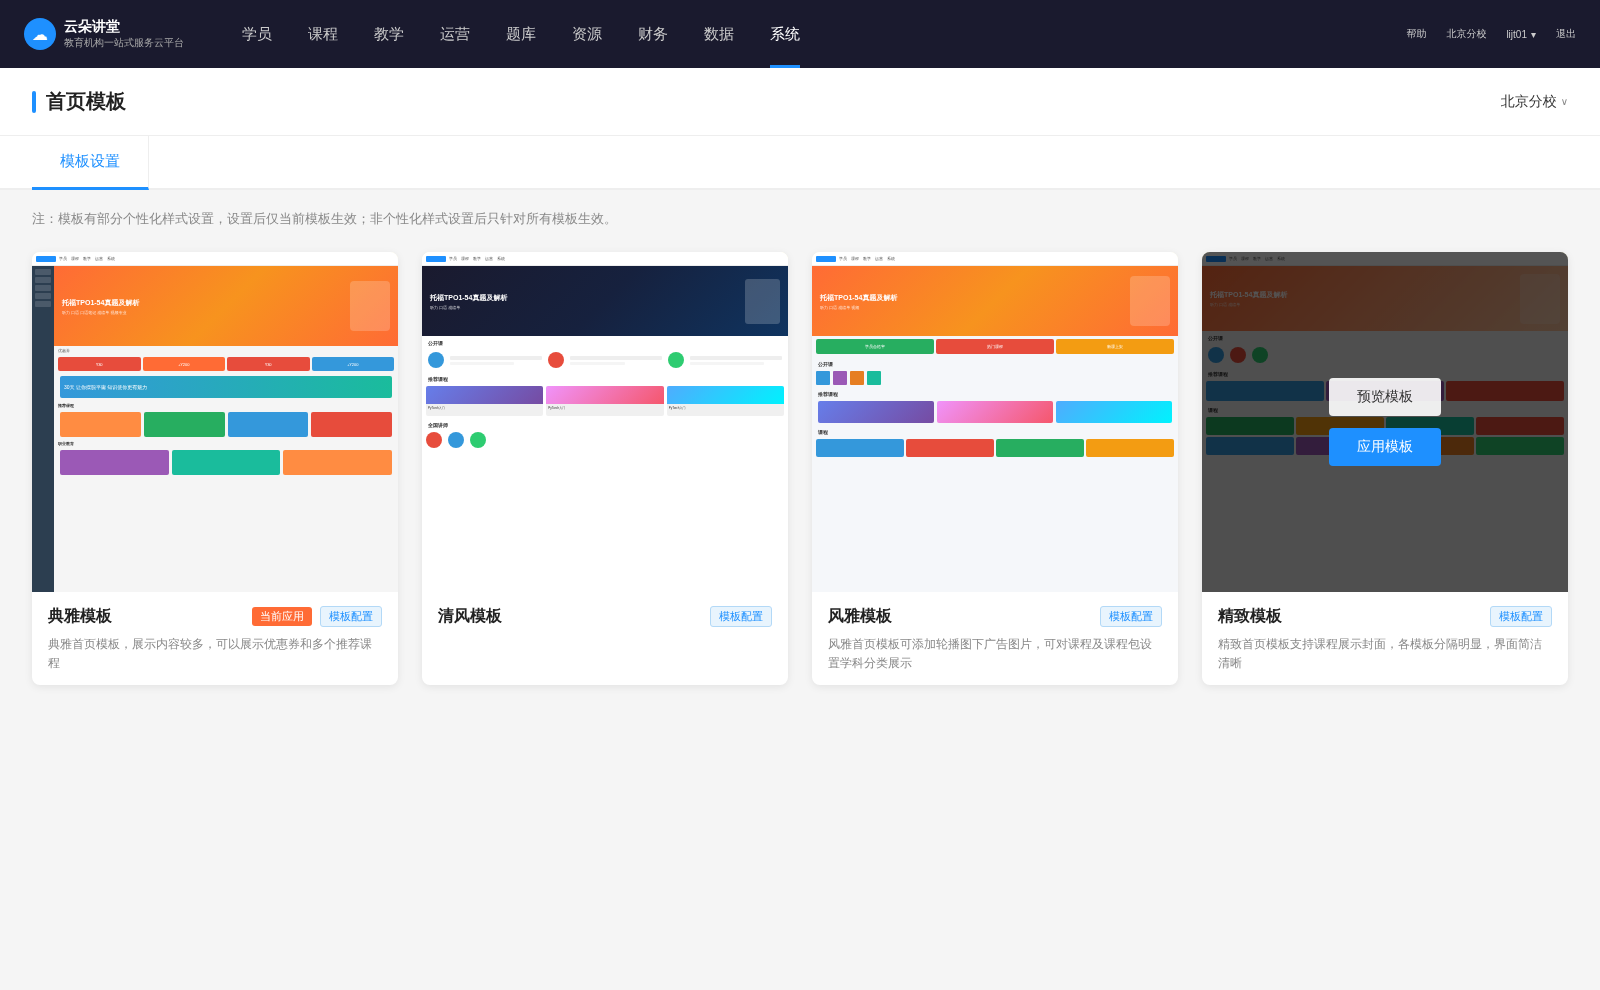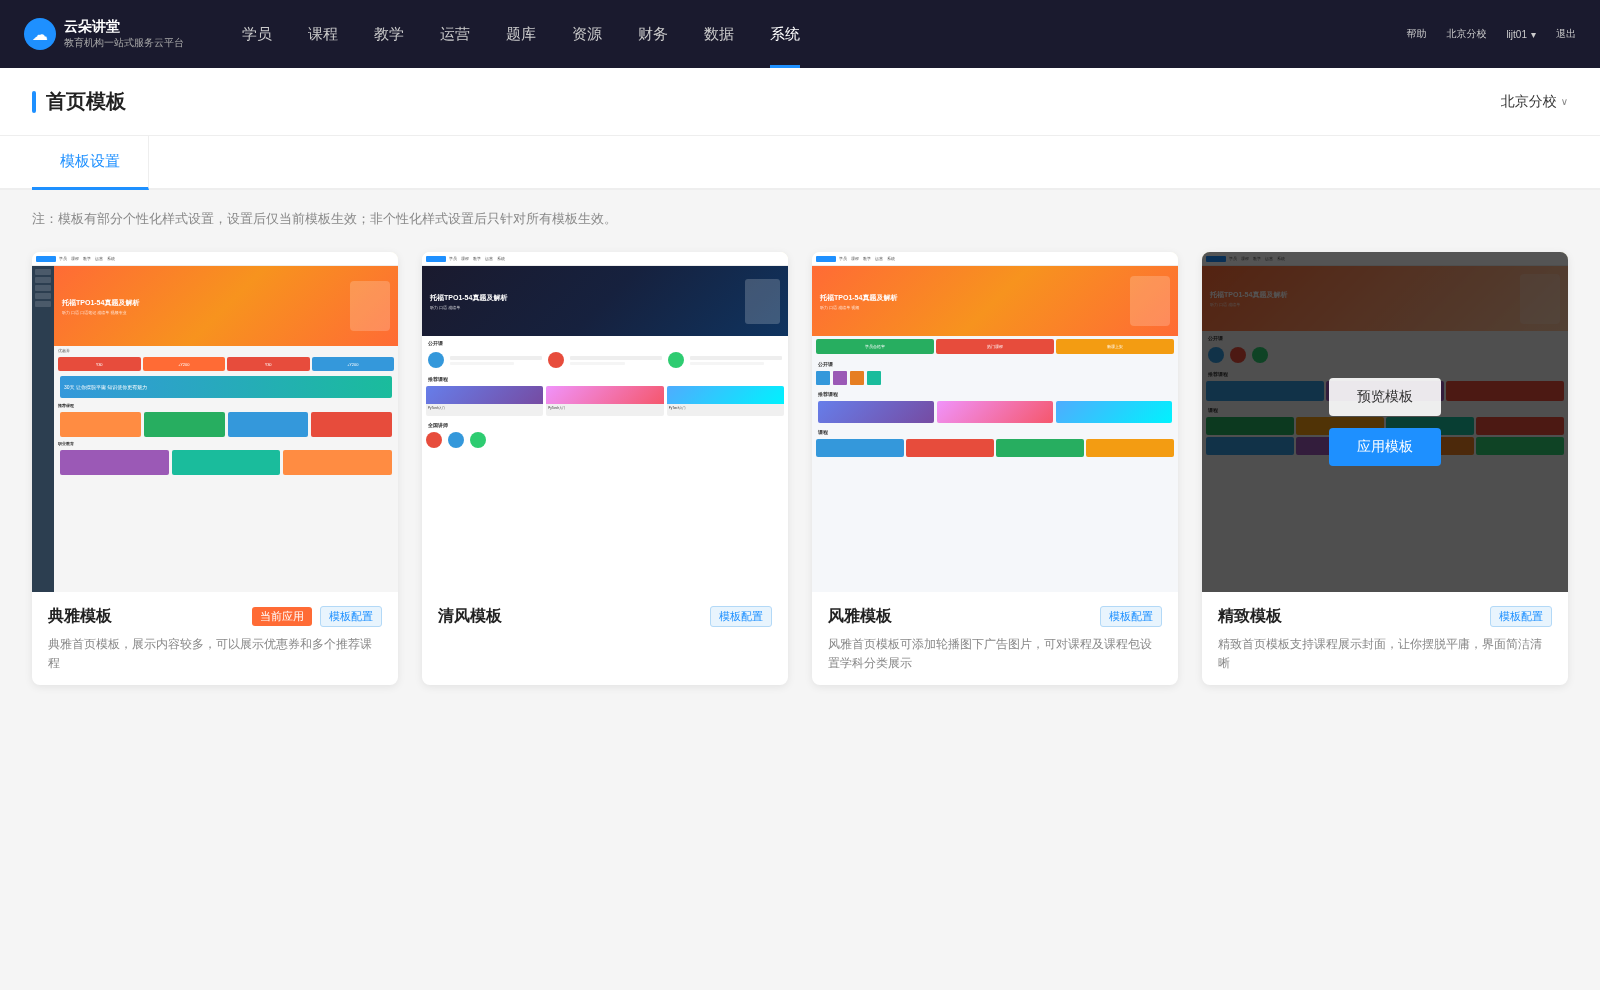--- a/index.html
+++ b/index.html
@@ -744,19 +744,19 @@
           <button class="overlay-apply-btn">应用模板</button>
         </div>
       </div>
       <div class="card-footer">
         <div class="card-footer-top">
           <span class="card-name">精致模板</span>
           <div class="card-badges">
             <span class="badge-config">模板配置</span>
           </div>
         </div>
-        <p class="card-desc">精致首页模板支持课程展示封面，让你摆脱平庸，界面简洁清晰</p>
+        <p class="card-desc">精致首页模板支持课程展示封面，各模板分隔明显，界面简洁清晰</p>
       </div>
     </div>
 
   </div>
 
 </div>
 
 </body></html>

